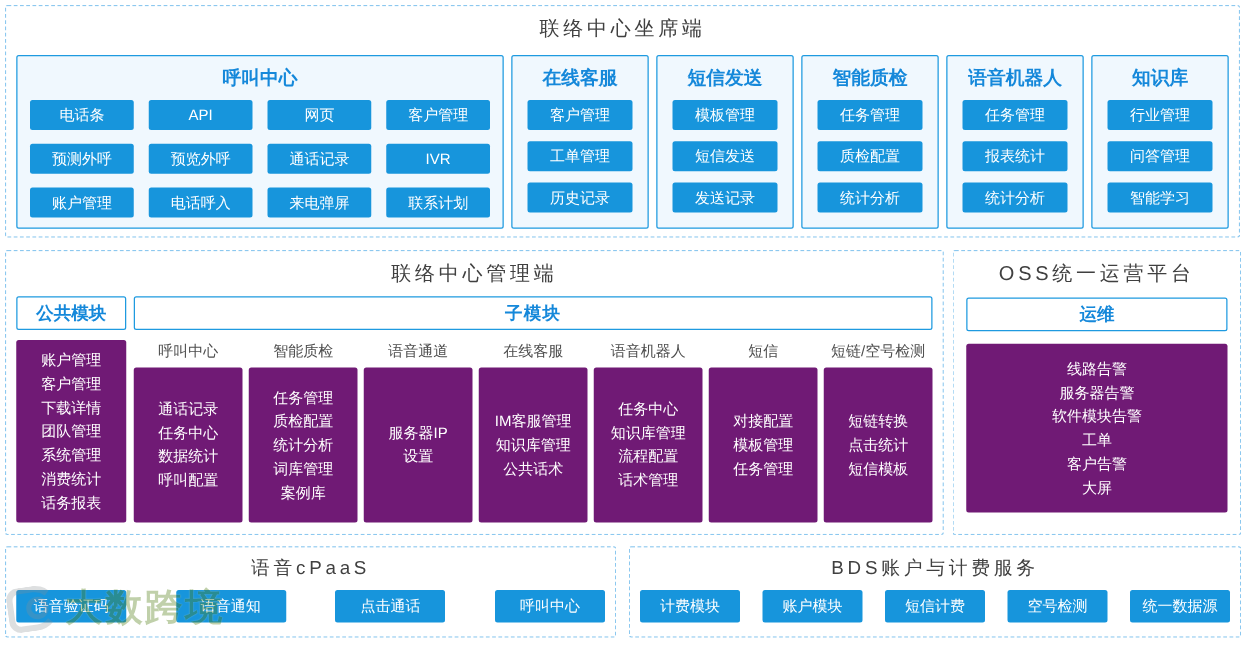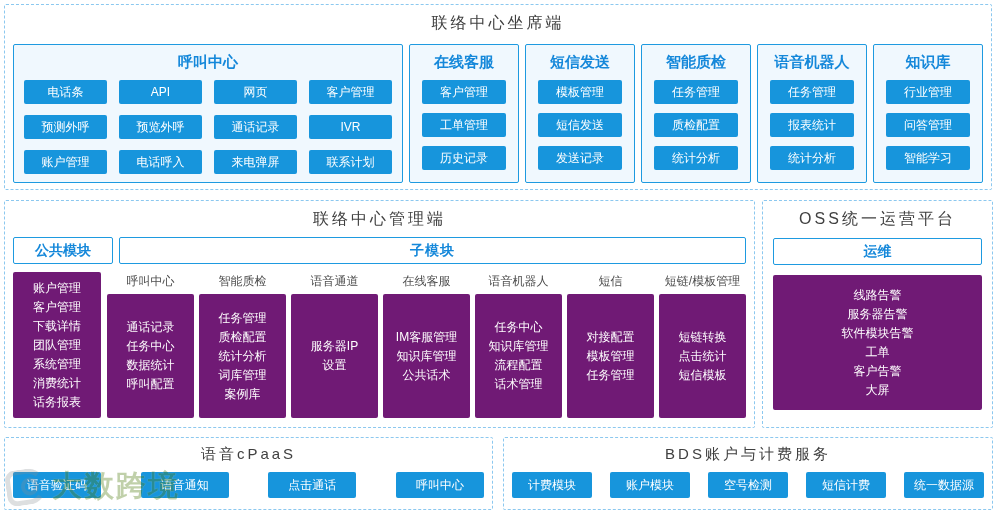--- a/index.html
+++ b/index.html
@@ -40,21 +40,21 @@
     height:24px; line-height:24px; text-align:center; white-space:nowrap; overflow:hidden;
   }
   
   .panel.mgmt { left:4px; top:200px; width:751px; height:228px; }
   .mgmt-head { display:flex; gap:6px; margin:7px 8px 0 8px; }
   .labelbox {
     border:1px solid #1e9ae0; background:#fff; color:#1588da;
     font-size:14px; font-weight:600; text-align:center;
     height:27px; line-height:25px; border-radius:2px;
   }
-  .labelbox.public { width:100px; }
+  .labelbox.public { width:88px; }
   .labelbox.sub { flex:1; letter-spacing:1px; }
   .mgmt-body { display:flex; gap:6px; margin:8px 8px 0 8px; height:146px; }
   .bluebox {
     background:#701a75; border-radius:2px; color:#fff; font-size:12px;
     display:flex; flex-direction:column; justify-content:center; align-items:center;
     text-align:center; padding:4px;
   }
   .bluebox .line { line-height:19px; width:100%; }
   .public-box { width:88px; height:146px; }
   .mgmt-cols { flex:1; display:flex; gap:5px; }
@@ -224,21 +224,21 @@
           </div>
           <div class="mcol">
             <div class="col-head">短信</div>
             <div class="bluebox">
               <div class="line">对接配置</div>
               <div class="line">模板管理</div>
               <div class="line">任务管理</div>
             </div>
           </div>
           <div class="mcol">
-            <div class="col-head">短链/模板管理</div>
+            <div class="col-head">短链/空号检测</div>
             <div class="bluebox">
               <div class="line">短链转换</div>
               <div class="line">点击统计</div>
               <div class="line">短信模板</div>
             </div>
           </div>
         </div>
     </div>
   </section>
 
@@ -267,22 +267,22 @@
         <div class="chip">点击通话</div>
         <div class="chip">呼叫中心</div>
       </div>
   </section>
 
   <section class="panel bds">
     <div class="panel-title">BDS账户与计费服务</div>
     <div class="btn-row" id="bds-row">
         <div class="chip">计费模块</div>
         <div class="chip">账户模块</div>
+        <div class="chip">短信计费</div>
         <div class="chip">空号检测</div>
-        <div class="chip">短信计费</div>
         <div class="chip">统一数据源</div>
       </div>
   </section>
 
   <div class="watermark">
     <div class="wm-logo"></div>
     <div class="wm-text">大数跨境</div>
   </div>
 
 </div>

